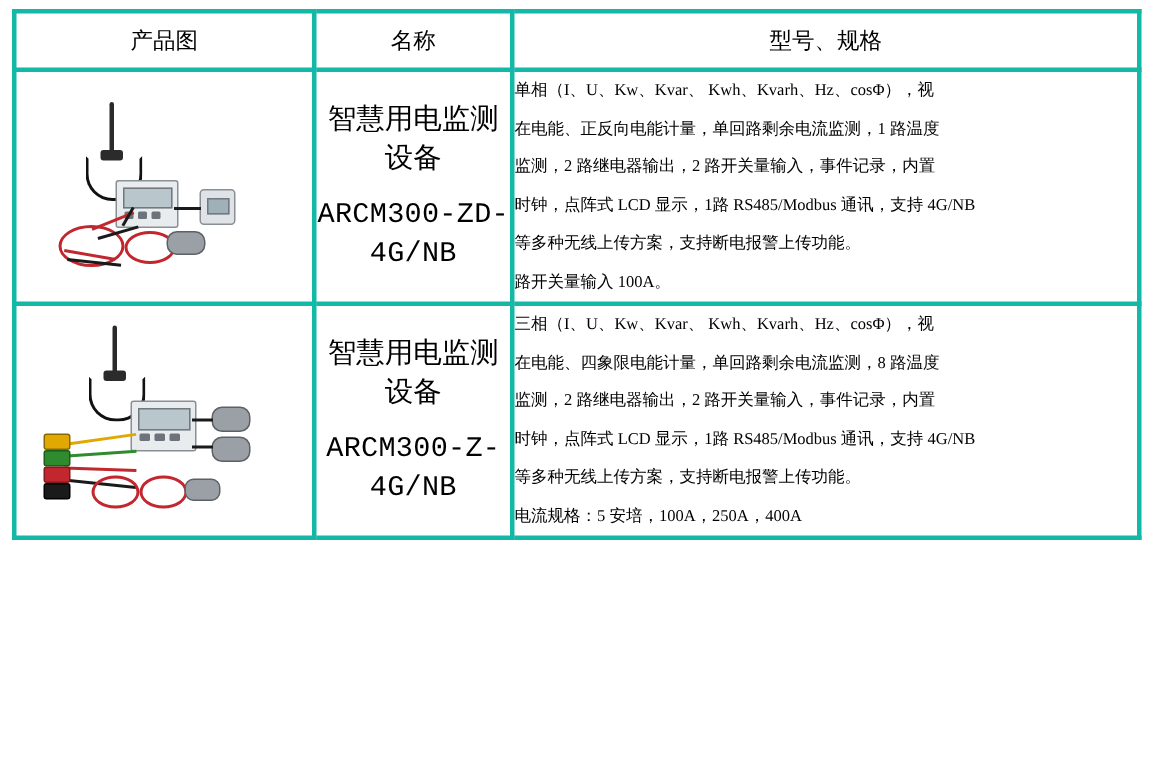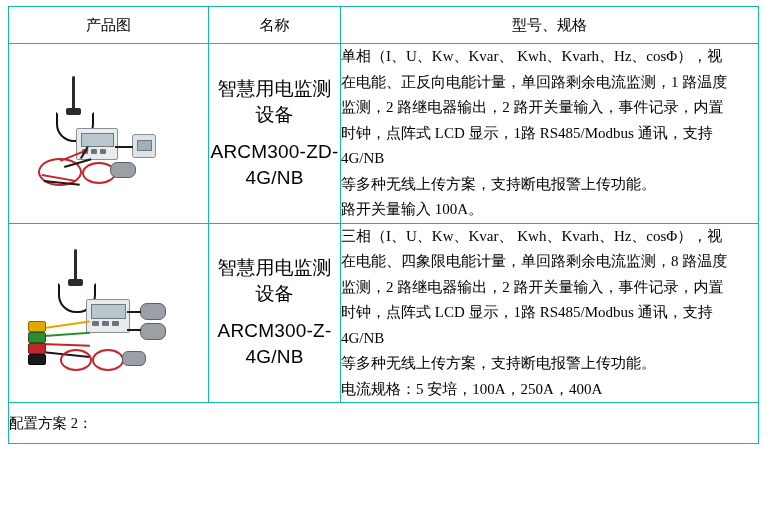--- a/index.html
+++ b/index.html
@@ -20,21 +20,21 @@
     height: 512px;
     background: #ffffff;
   }
   table.spec-table {
     border-collapse: collapse;
     width: 750px;
     margin: 6px 0 0 8px;
     table-layout: fixed;
   }
   table.spec-table td, table.spec-table th {
-    border: 1px solid #14b8a6;
+    border: 3px solid #14b8a6;
     padding: 0;
     vertical-align: middle;
   }
   .col-img { width: 200px; }
   .col-name { width: 132px; }
   .col-spec { width: 418px; }
 
   thead th {
     height: 36px;
     font-weight: normal;
@@ -42,26 +42,26 @@
     text-align: center;
     font-family: "Liberation Serif", "DejaVu Serif", serif;
   }
   .cell-name {
     text-align: center;
     font-size: 19px;
     line-height: 26px;
     padding: 4px 6px;
   }
   .cell-name .model {
-    font-family: Liberation Sans, sans-serif;
+    font-family: Liberation Mono, monospace;
     letter-spacing: 0.2px;
     margin-top: 11px;
   }
   .cell-spec {
-    font-size: 15px;
+    font-size: 11px;
     line-height: 25.5px;
     padding: 7px 8px 7px 8px;
     text-align: left;
     vertical-align: top;
   }
   .cell-spec p {
     margin: 0;
     text-indent: 0;
   }
   .cell-img {
@@ -233,20 +233,17 @@
         <td class="cell-spec">
           <p>三相（I、U、Kw、Kvar、  Kwh、Kvarh、Hz、cosΦ），视</p>
           <p>在电能、四象限电能计量，单回路剩余电流监测，8 路温度</p>
           <p>监测，2 路继电器输出，2 路开关量输入，事件记录，内置</p>
           <p>时钟，点阵式 LCD 显示，1路 RS485/Modbus 通讯，支持 4G/NB</p>
           <p>等多种无线上传方案，支持断电报警上传功能。</p>
           <p>电流规格：5 安培，100A，250A，400A</p>
         </td>
       </tr>
 
-      <tr class="footer-row">
-        <td colspan="3">配置方案 2：</td>
-      </tr>
 
     </tbody>
   </table>
 
 </div>
 
 </body></html>

